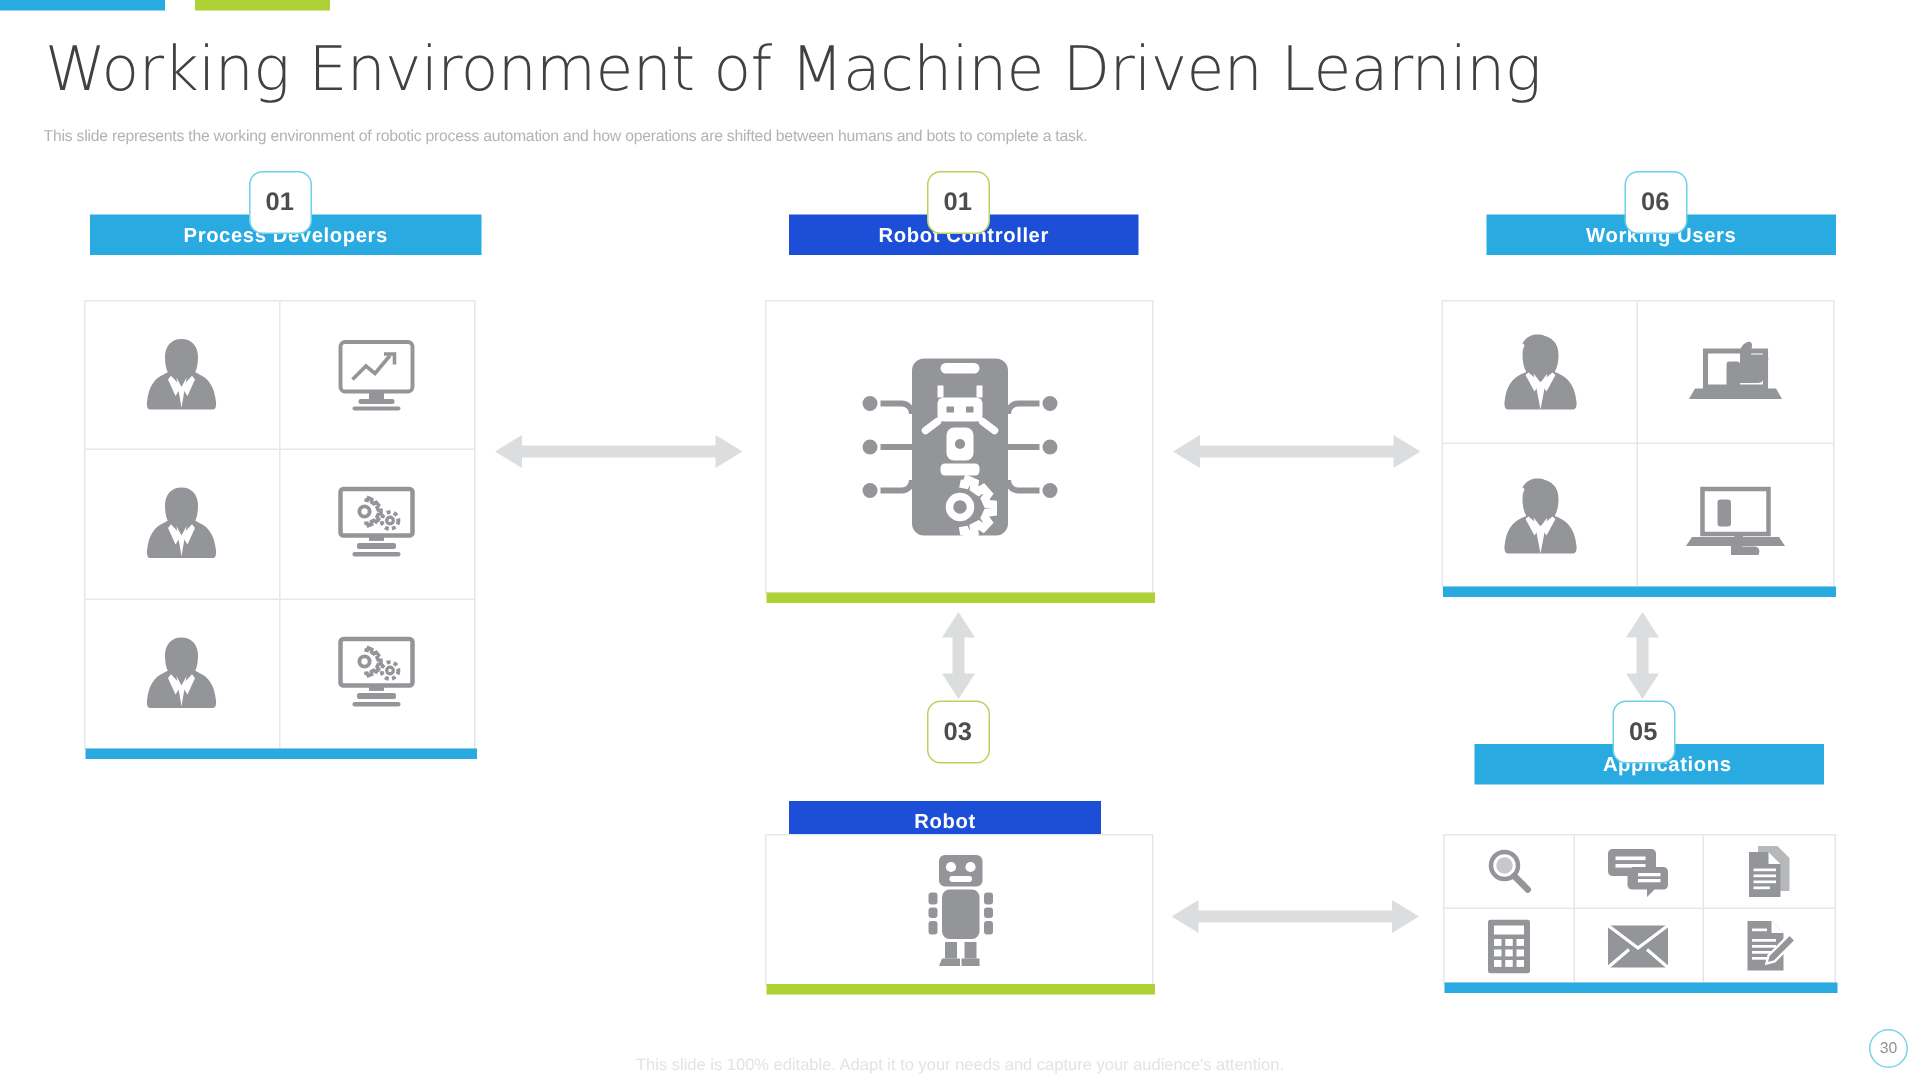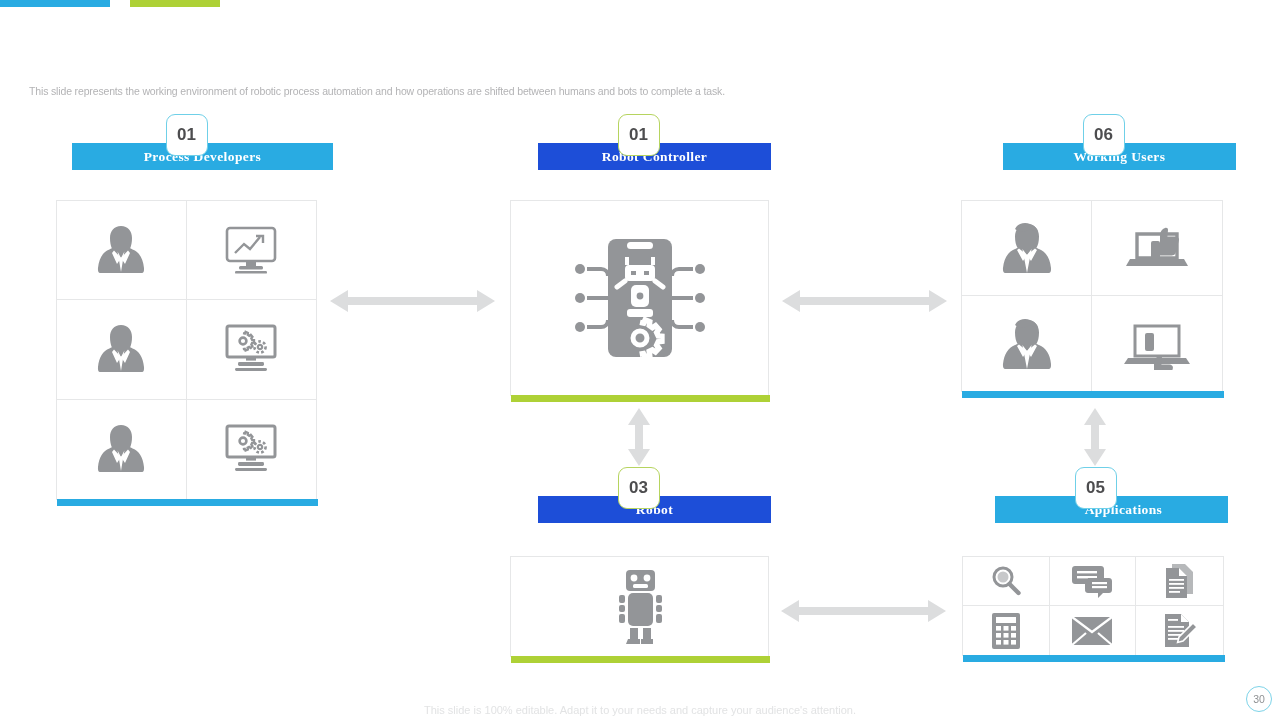--- a/index.html
+++ b/index.html
@@ -35,25 +35,24 @@
     position: absolute; left: 50%; transform: translateX(-50%);
     top: 0; width: 42px; height: 42px;
     background: #fff; border-radius: 9px;
     display: flex; align-items: center; justify-content: center;
     font-size: 17px; color: #4d4d4f; font-weight: 700;
     z-index: 3;
   }
   .badge.cyan  { border: 1.6px solid #6fd0e8; }
   .badge.green { border: 1.6px solid #b6d45f; }
   .title-bar {
-    position: absolute; top: 29px; left: 16px; height: 27px;
+    position: absolute; top: 29px; left: 4px; height: 27px;
     display: flex; align-items: center; justify-content: center;
     color: #fff; font-size: 13.5px; font-weight: bold;
     letter-spacing: 0.4px;
-    font-family: Liberation Serif, serif;
   }
   .title-bar.cyan  { background: #29abe2; }
   .title-bar.green { background: #1d4ed8; }
 
   
   .panel {
     position: absolute; background: #fff;
     border: 1px solid #e6e7e8;
     display: grid;
   }
@@ -88,20 +87,21 @@
   }
 </style>
 </head>
 <body>
 
 <div class="slide">
 
   <div class="accent-bar accent-blue"></div>
   <div class="accent-bar accent-green"></div>
 
+  <div class="page-title">Working Environment of Machine Driven Learning</div>
   <div class="page-subtitle">This slide represents the working environment of robotic process automation and how operations are shifted between humans and bots to complete a task.</div>
 
   <div class="sec" style="left:56px; top:114px; width:261px;">
     <div class="badge cyan">01</div>
     <div class="title-bar cyan" style="width:261px;">Process Developers</div>
   </div>
   <div class="panel" style="left:56px; top:200px; width:261px; height:300px; grid-template-columns:1fr 1fr; grid-template-rows:1fr 1fr 1fr;">
     <div class="cell">
       <svg class="ico" width="56" height="60" viewBox="0 0 56 60">
         <path d="M28 6c-7 0-11 5-11 12 0 4 .6 7.5 1.8 10.2-1.4.6-2.4 1.3-2.4 1.3C10 32 6 38 5 48c-.3 3 .4 5 2 5h42c1.6 0 2.3-2 2-5-1-10-5-16-11.4-18.5 0 0-1-.7-2.4-1.3C38.4 25.5 39 22 39 18c0-7-4-12-11-12z"></path>
@@ -203,21 +203,21 @@
           <circle cx="135" cy="65" r="5"></circle>
           <circle cx="135" cy="94" r="5"></circle>
         <path d="M128 36h-14c-4 0-7 3-7 7M128 65h-21M128 94h-14c-4 0-7-3-7-7" fill="none" stroke="#939598" stroke-width="4"></path>
       </svg>
     </div>
     <div class="underline green" style="width:259px;"></div>
   </div>
 
   <div class="sec" style="left:522px; top:467px; width:233px;">
     <div class="badge green">03</div>
-    <div class="title-bar green" style="width:233px;">Robot</div>
+    <div class="title-bar green" style="width:208px;margin-top:38px;">Robot</div>
   </div>
   <div class="panel" style="left:510px; top:556px; width:259px; height:101px;">
     <div class="cell nr nb">
       <svg class="ico" width="72" height="82" viewBox="0 0 72 82">
         <rect x="22" y="4" width="29" height="21" rx="4"></rect>
         <circle cx="30" cy="12" r="3.4" fill="#fff"></circle>
         <circle cx="43" cy="12" r="3.4" fill="#fff"></circle>
         <rect x="29" y="18" width="15" height="4" rx="1.6" fill="#fff"></rect>
         <rect x="24" y="27" width="25" height="33" rx="5"></rect>
 

